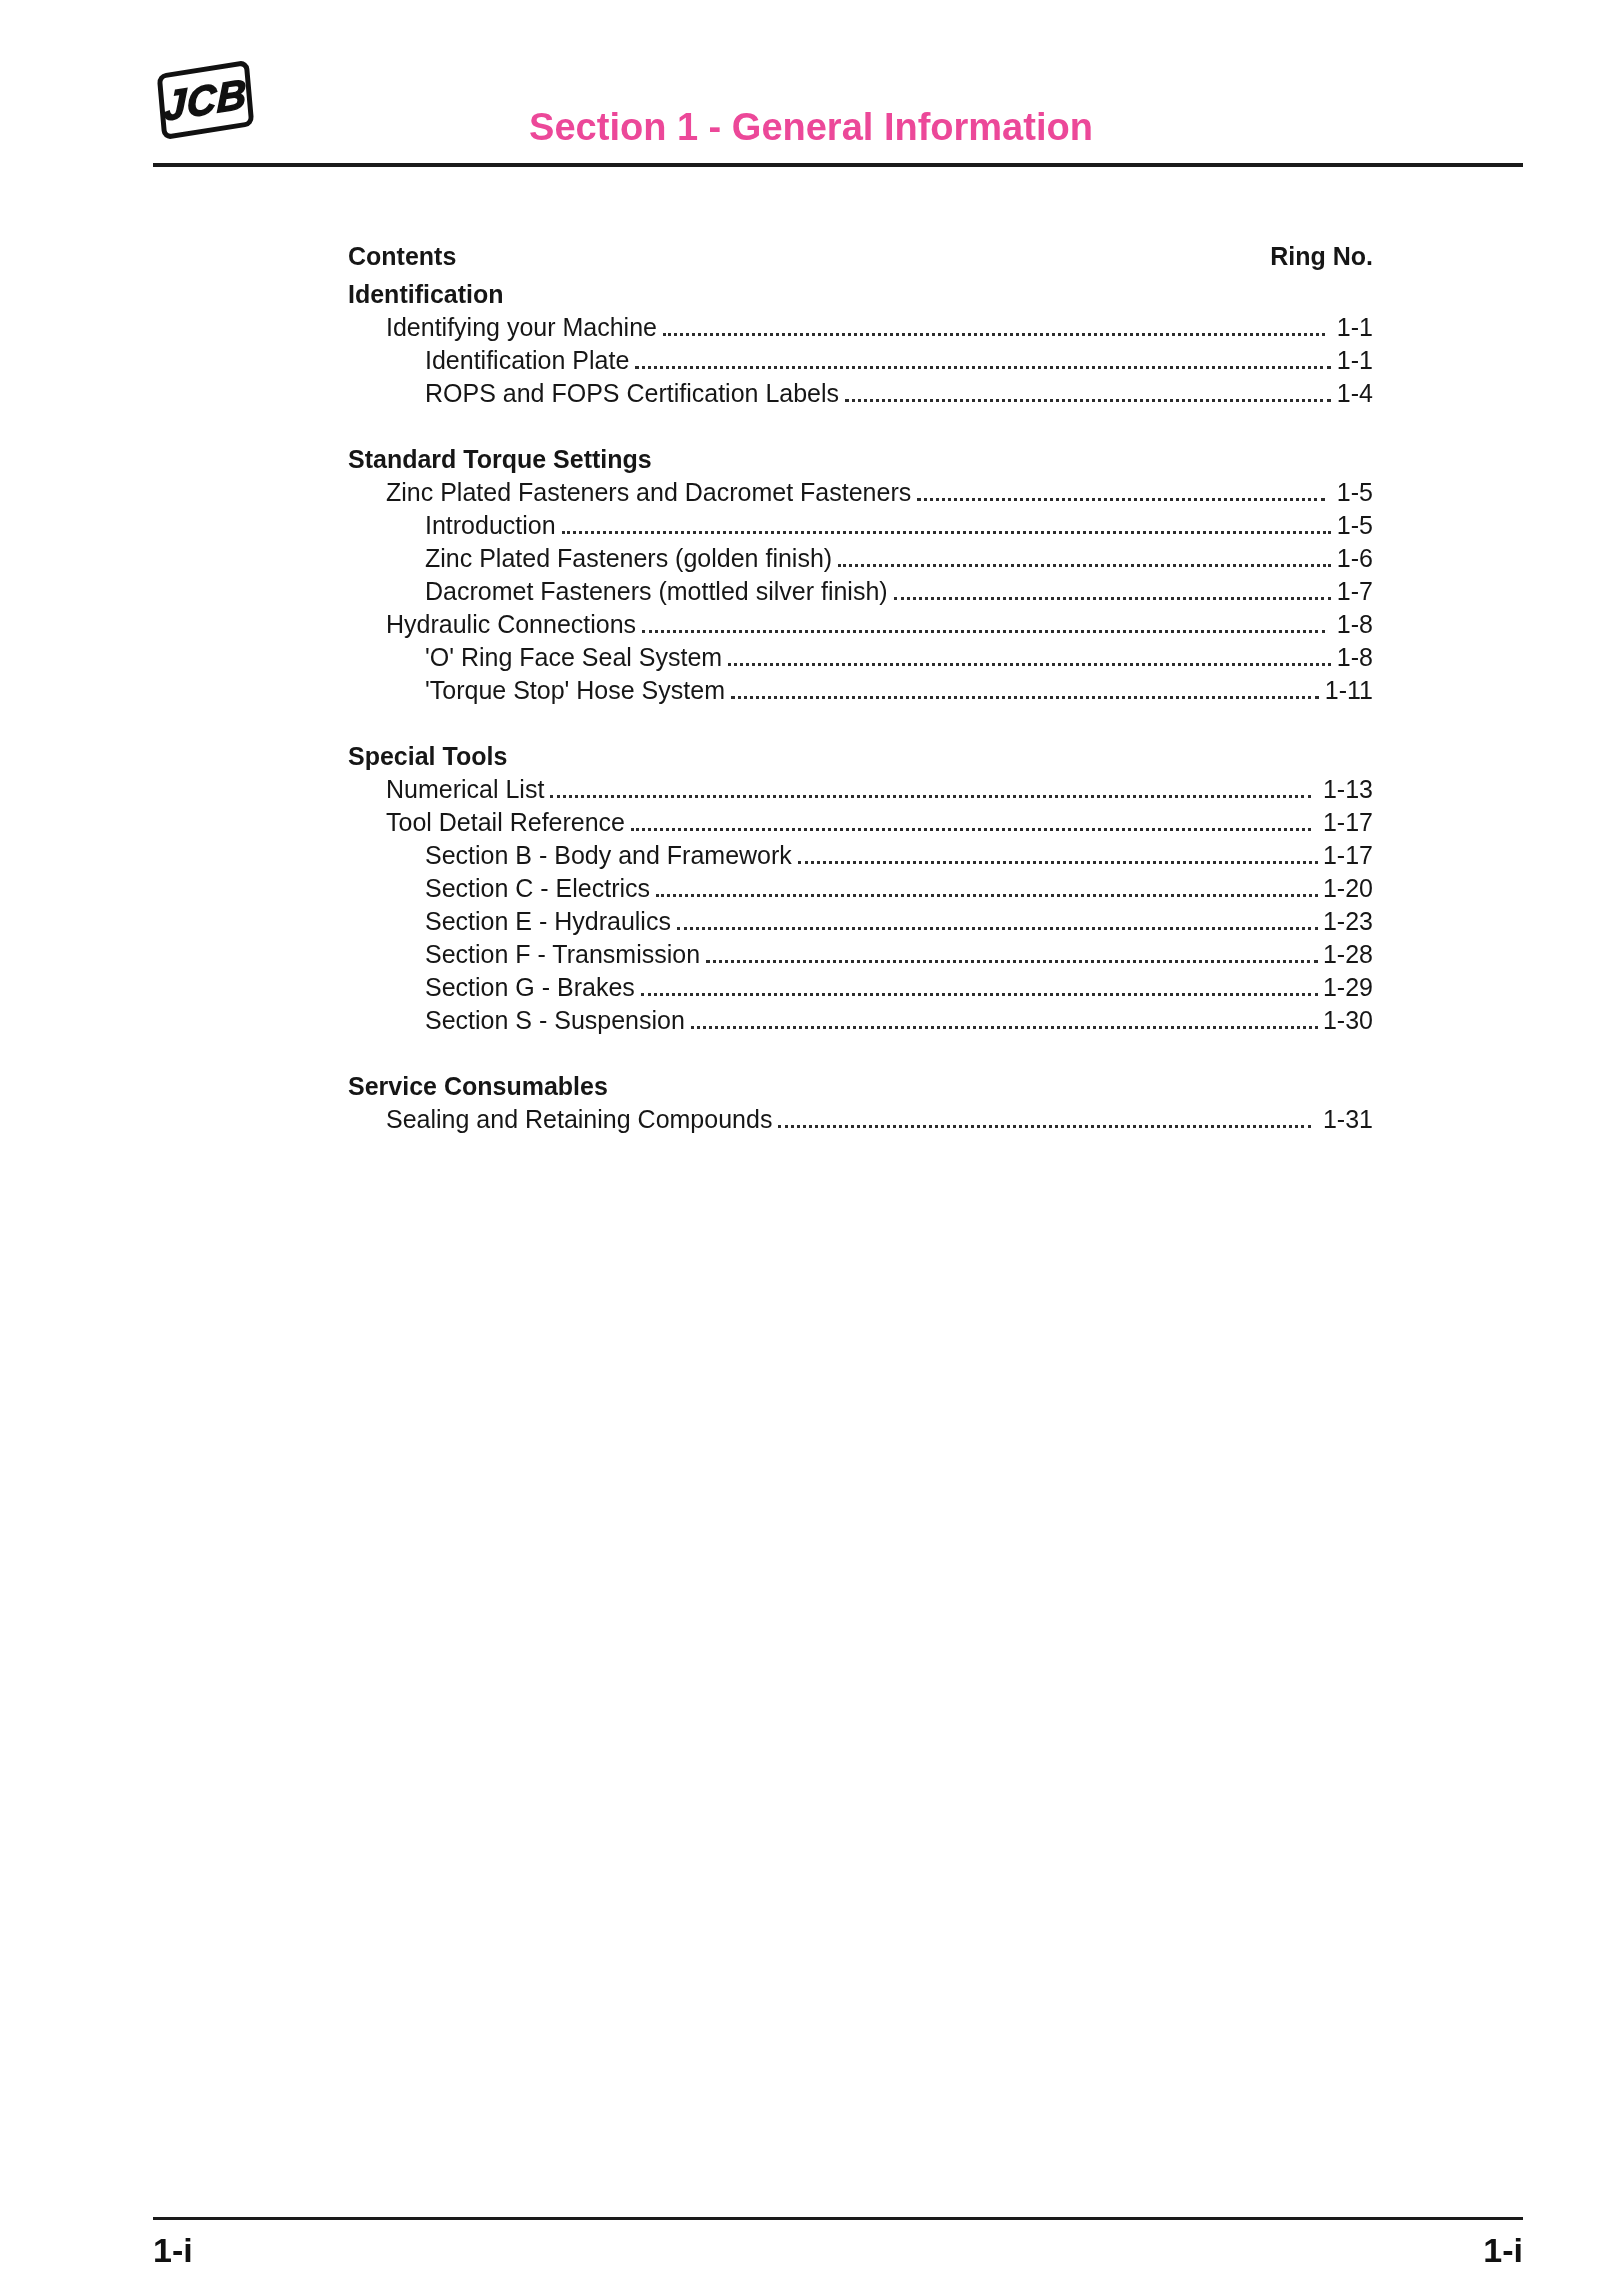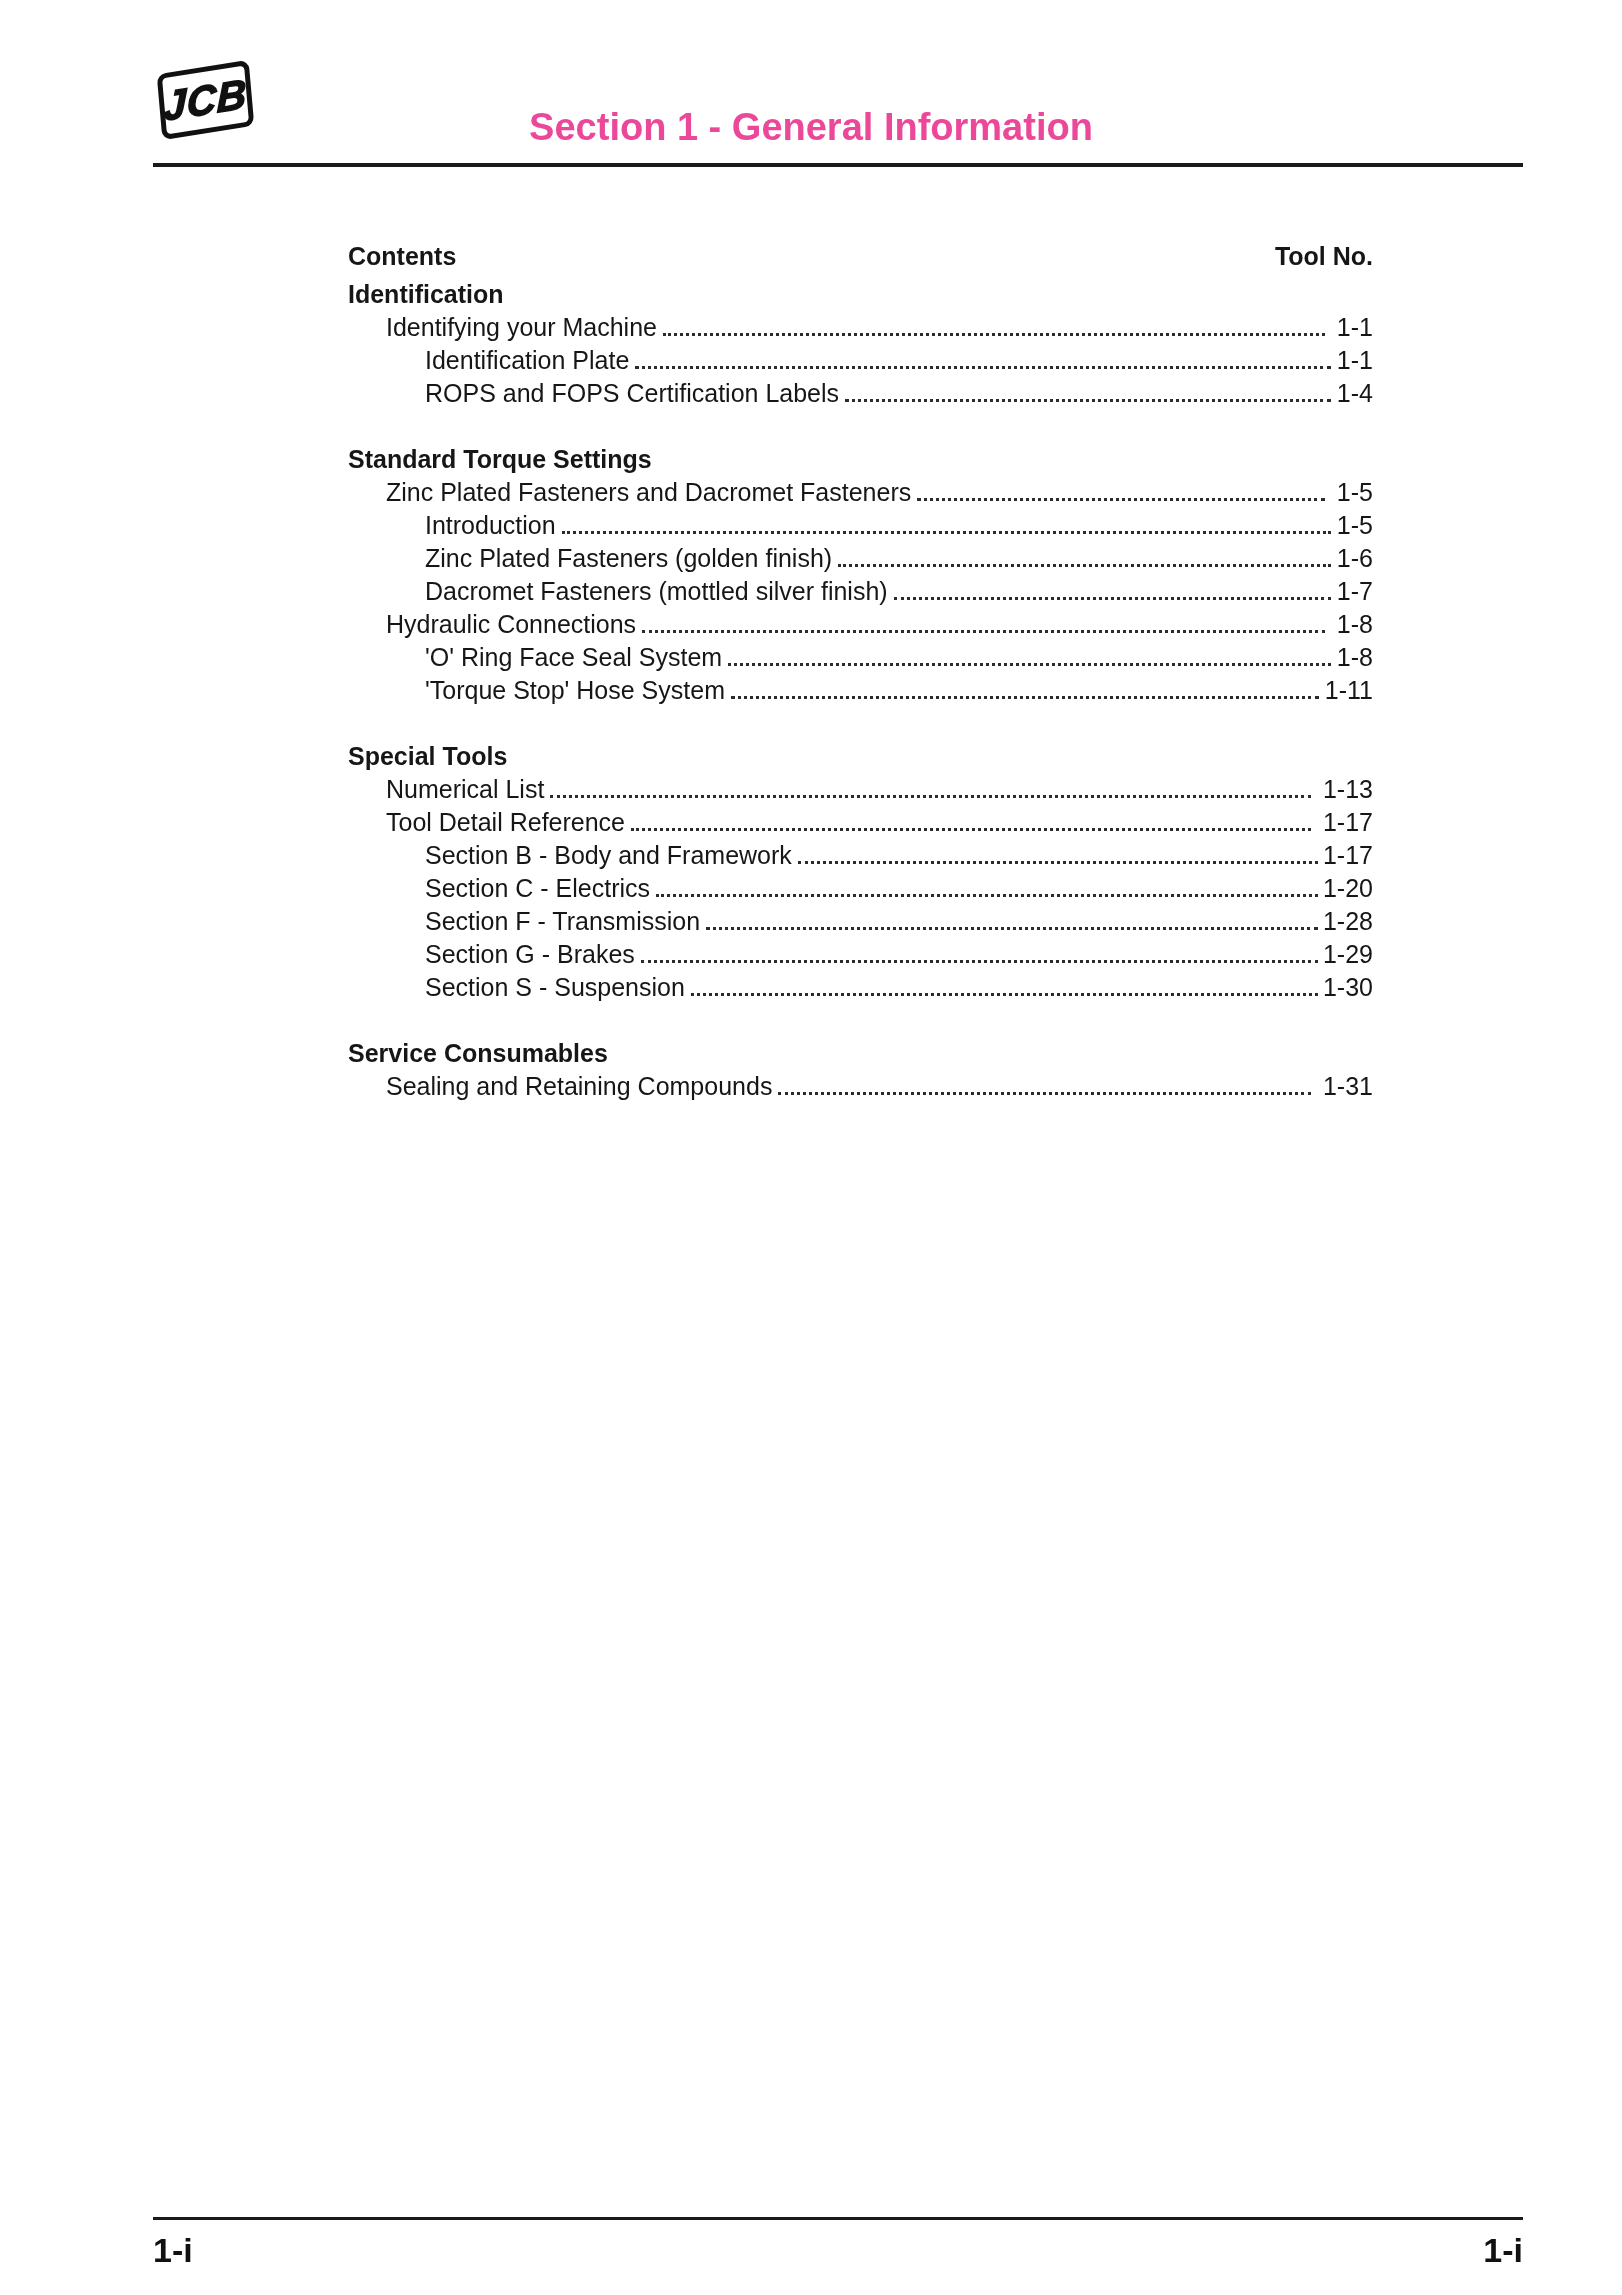--- a/index.html
+++ b/index.html
@@ -117,21 +117,21 @@
     <div class="logo">
       <span class="logo-text">JCB</span>
     </div>
     <h1 class="page-title">Section 1 - General Information</h1>
     <hr class="header-rule">
   </div>
 
   <main class="toc">
     <div class="toc-head">
       <span>Contents</span>
-      <span>Tool No.</span>
+      <span>Ring No.</span>
     </div>
     <div id="toc-body">
         <section class="toc-section">
           <div class="toc-heading">Identification</div>
           <div class="toc-row level-1">
             <span class="toc-label">Identifying your Machine</span>
             <span class="toc-dots"></span>
             <span class="toc-page">1-1</span>
           </div>
           <div class="toc-row level-2">
@@ -197,20 +197,25 @@
           </div>
           <div class="toc-row level-2">
             <span class="toc-label">Section B - Body and Framework</span>
             <span class="toc-dots"></span>
             <span class="toc-page">1-17</span>
           </div>
           <div class="toc-row level-2">
             <span class="toc-label">Section C - Electrics</span>
             <span class="toc-dots"></span>
             <span class="toc-page">1-20</span>
+          </div>
+          <div class="toc-row level-2">
+            <span class="toc-label">Section E - Hydraulics</span>
+            <span class="toc-dots"></span>
+            <span class="toc-page">1-23</span>
           </div>
           <div class="toc-row level-2">
             <span class="toc-label">Section F - Transmission</span>
             <span class="toc-dots"></span>
             <span class="toc-page">1-28</span>
           </div>
           <div class="toc-row level-2">
             <span class="toc-label">Section G - Brakes</span>
             <span class="toc-dots"></span>
             <span class="toc-page">1-29</span>

